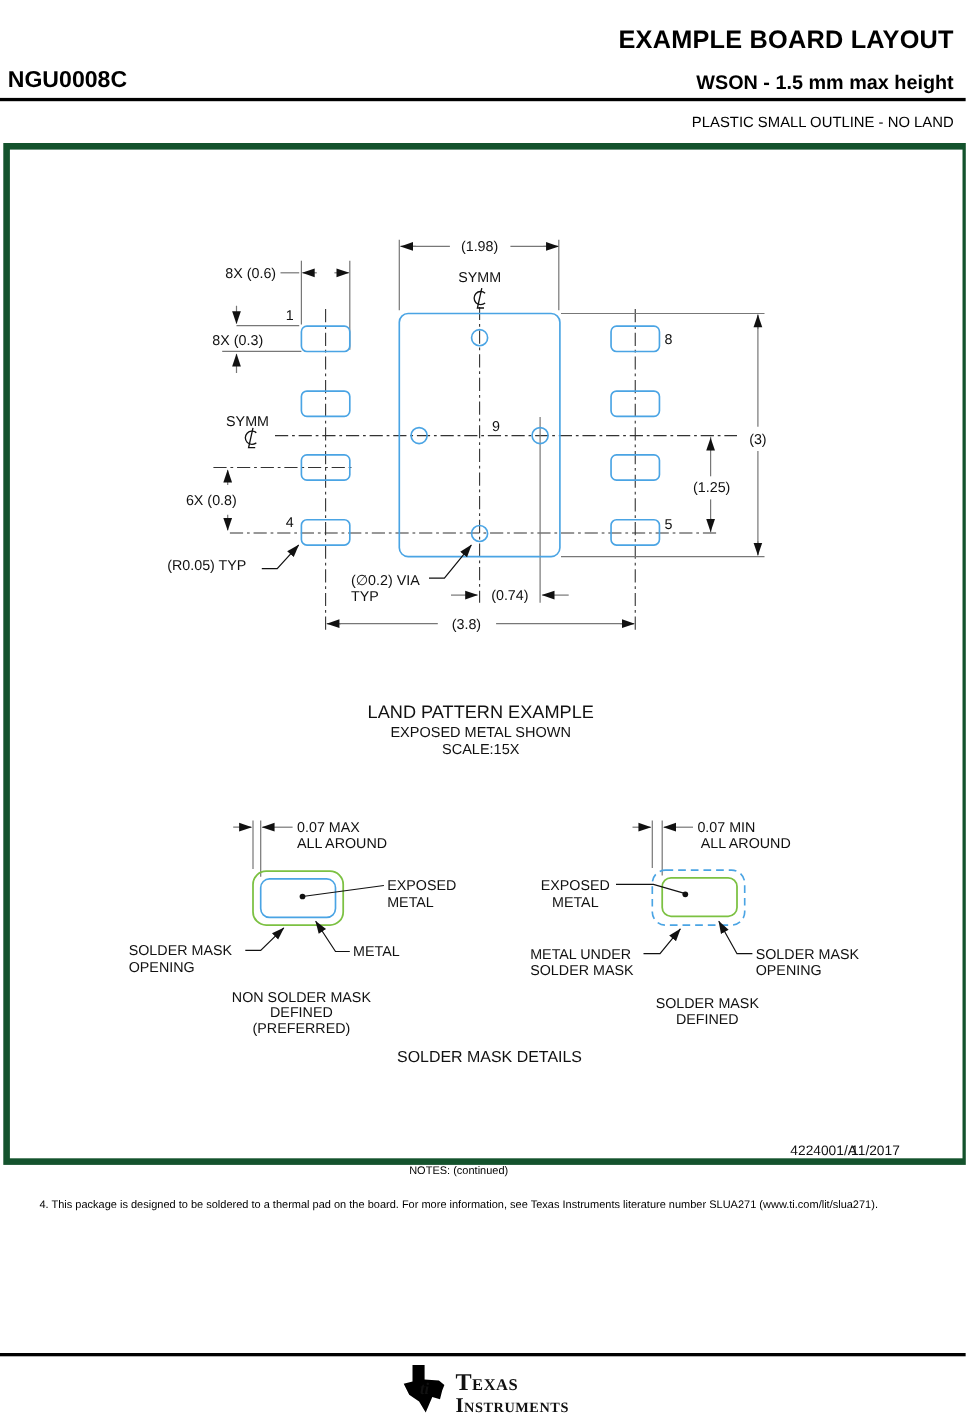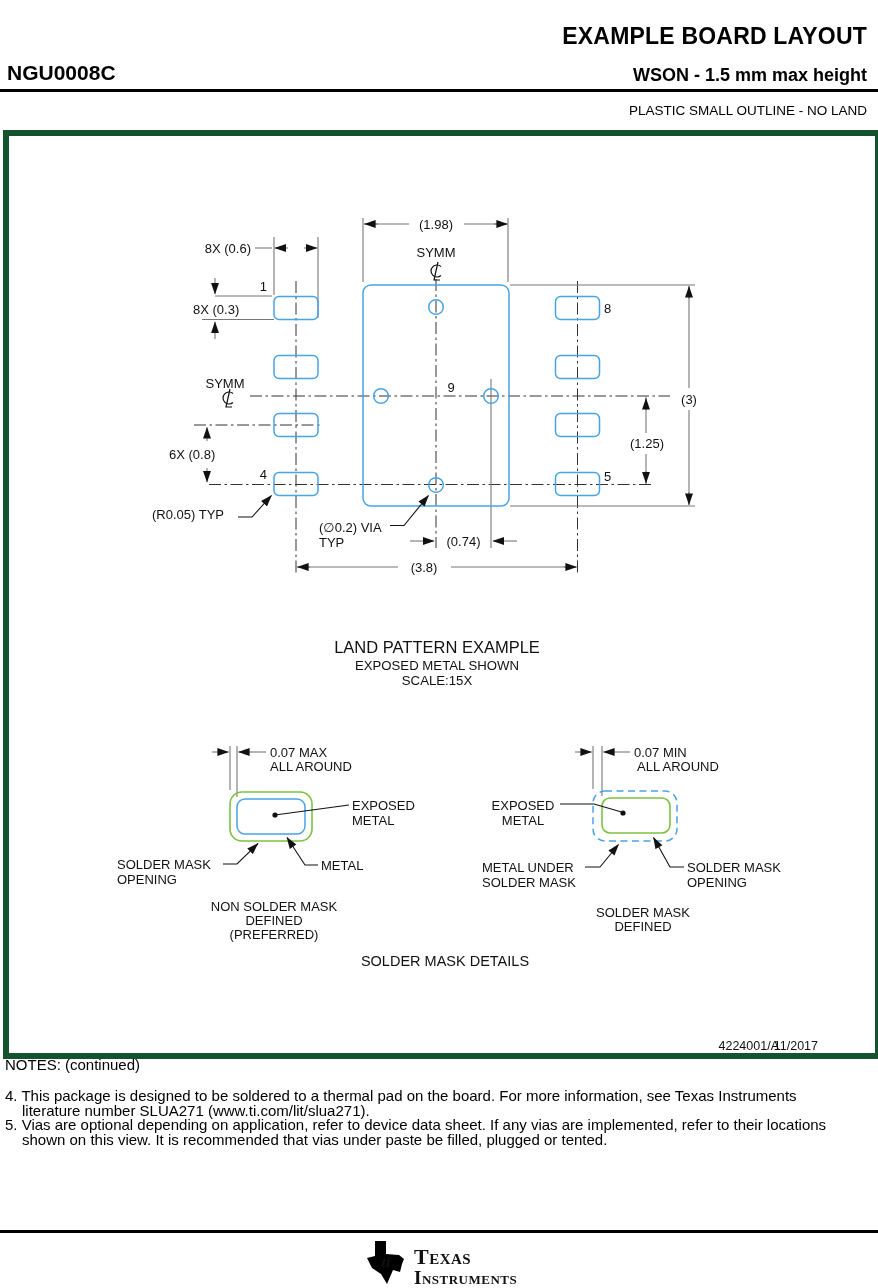--- a/index.html
+++ b/index.html
@@ -21,21 +21,21 @@
   .dim{stroke:#777;fill:none;stroke-width:1.1px;}
   .blk{stroke:#111;fill:none;stroke-width:1.1px;}
   .cl{stroke:#333;fill:none;stroke-width:1px;stroke-dasharray:12 3.5 2.5 3.5;}
   .clsym{stroke:#111;fill:none;stroke-width:1.2px;}
   svg text{font-family:"Liberation Sans","DejaVu Sans",sans-serif;font-size:13px;fill:#111;}
   svg text.big{font-size:16.5px;}
   svg text.mid{font-size:13.2px;}
   svg text.t14{font-size:14.5px;}
   svg text.rev{font-size:12.5px;}
   
-  .notes{top:1038px;left:5px;width:824px;font-size:15px;line-height:14.8px;}
+  .notes{top:1038px;left:5px;width:824px;font-size:10px;line-height:14.8px;text-align:center;}
   .notes-head{margin-bottom:16px;}
   .note{padding-left:17px;text-indent:-17px;}
   
   .f-rule{top:1210px;left:0;width:878px;height:3px;background:#000;}
   .logo{top:1220px;left:366px;}
   .url{top:1272px;left:430px;width:120px;text-align:center;font-size:13.5px;}
 </style>
 </head>
 <body>
 
@@ -255,21 +255,20 @@
 
   <text class="t14" x="441" y="941.5" text-anchor="middle">SOLDER MASK DETAILS</text>
   <text class="rev" x="775" y="1026" text-anchor="end">4224001/A</text>
   <text class="rev" x="814" y="1026" text-anchor="end">11/2017</text>
 </svg>
 </div>
 
 <div class="abs notes">
   <div class="notes-head">NOTES: (continued)</div>
   <div class="note"><span>4.</span> <span>This package is designed to be soldered to a thermal pad on the board. For more information, see Texas Instruments literature number SLUA271 (www.ti.com/lit/slua271).</span></div>
-  <div class="note"><span>5.</span> <span>Vias are optional depending on application, refer to device data sheet. If any vias are implemented, refer to their locations shown on this view. It is recommended that vias under paste be filled, plugged or tented.</span></div>
 </div>
 
 <div class="abs f-rule"></div>
 <div class="abs logo">
   <svg width="200" height="50" viewBox="0 0 200 50">
     <g>
       <polygon fill="#000" points="9,1 20,1 20,14 33,15 38,19 36,24 34,32 27,30 21,44 15,34 6,28 1,18 9,16"></polygon>
       <text x="20" y="27" text-anchor="middle" fill="#fff" style="font:italic bold 15px 'Liberation Serif',serif;">ti</text>
     </g>
     <text x="48" y="24" style="font:bold 22px 'Liberation Serif',serif;font-variant:small-caps;letter-spacing:0.5px;">Texas</text>

